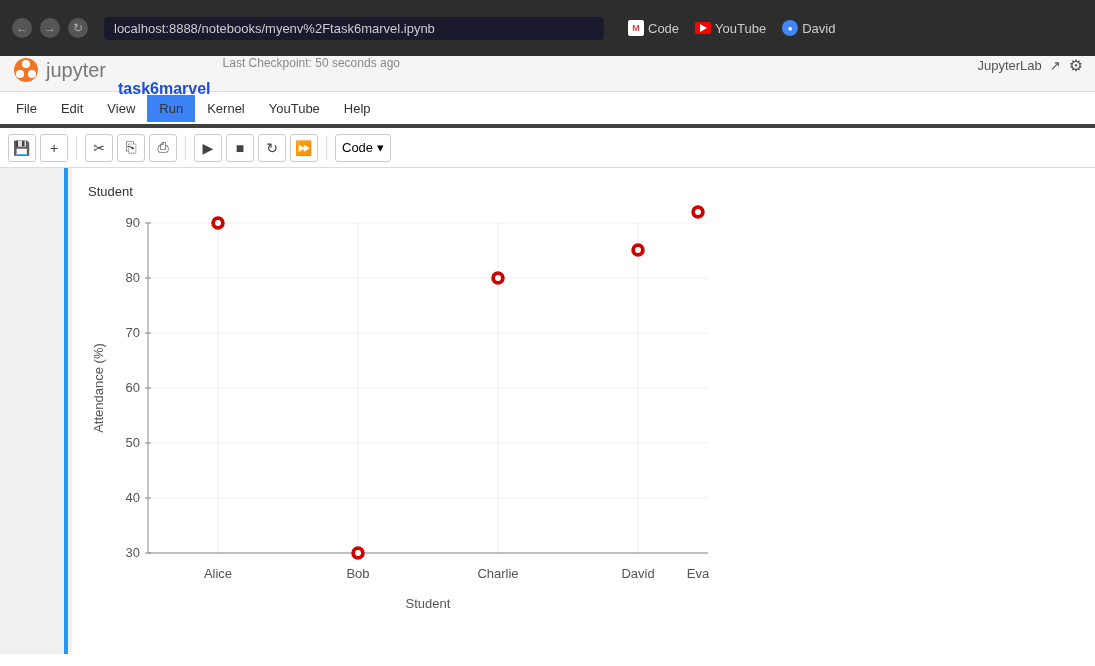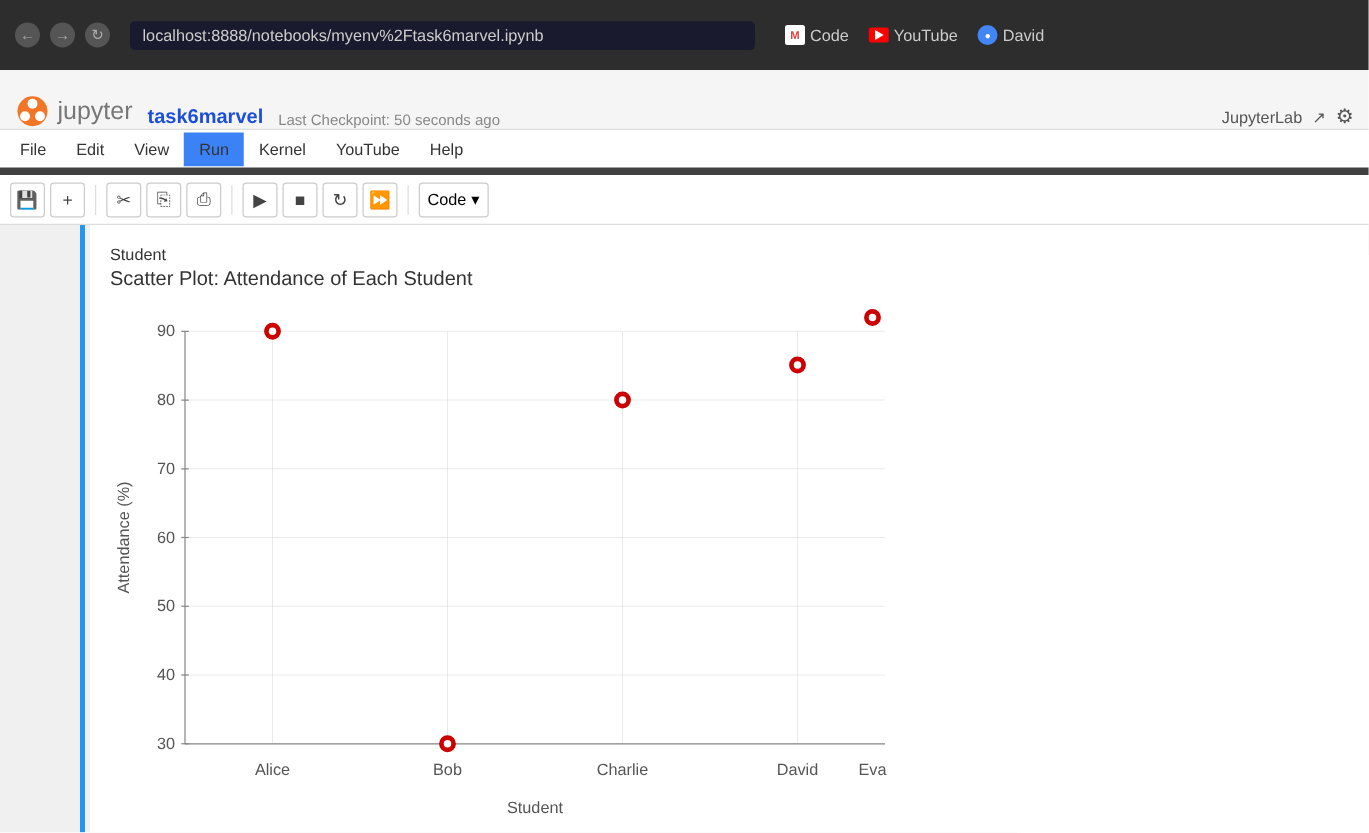--- a/index.html
+++ b/index.html
@@ -74,23 +74,23 @@
       background: #4285F4;
       border-radius: 50%;
       display: flex; align-items: center; justify-content: center;
       font-size: 8px; color: #fff;
     }
 
     
     .jupyter-toolbar {
       background: #f5f5f5;
       border-bottom: 1px solid #ddd;
-      height: 48px;
-      display: flex;
-      align-items: flex-end;
+      height: 36px;
+      display: flex;
+      align-items: flex-start;
       padding: 0 12px;
       gap: 12px;
     }
     .jupyter-logo {
       display: flex;
       align-items: center;
       gap: 6px;
     }
     .jupyter-logo-icon {
       width: 28px; height: 28px;
@@ -124,21 +124,21 @@
       font-size: 13px;
     }
     .settings-gear {
       font-size: 16px;
       cursor: pointer;
     }
 
     
     .menu-bar {
       background: #fff;
-      border-bottom: 6px solid #404040;
+      border-bottom: 4px solid #404040;
       height: 36px;
       display: flex;
       align-items: center;
       padding: 0 4px;
       gap: 0;
     }
     .menu-item {
       padding: 6px 12px;
       font-size: 13px;
       color: #333;
@@ -306,21 +306,20 @@
 </div>
 
 <div class="content-area">
   <div class="left-gutter">
     <div class="cell-indicator"></div>
   </div>
   <div class="notebook-cell">
     <div class="chart-container">
 
       <div style="font-size:13px; color:#333; margin-bottom:4px;">Student</div>
-      <div class="chart-title">Scatter Plot: Attendance of Each Student</div>
       <div class="chart-area">
         <svg class="chart-svg" viewBox="0 0 640 420">
 
           <line x1="60" y1="20" x2="620" y2="20" stroke="#ddd" stroke-width="0.5"></line>
           <line x1="60" y1="75" x2="620" y2="75" stroke="#ddd" stroke-width="0.5"></line>
           <line x1="60" y1="130" x2="620" y2="130" stroke="#ddd" stroke-width="0.5"></line>
           <line x1="60" y1="185" x2="620" y2="185" stroke="#ddd" stroke-width="0.5"></line>
           <line x1="60" y1="240" x2="620" y2="240" stroke="#ddd" stroke-width="0.5"></line>
           <line x1="60" y1="295" x2="620" y2="295" stroke="#ddd" stroke-width="0.5"></line>
           <line x1="60" y1="350" x2="620" y2="350" stroke="#ddd" stroke-width="0.5"></line>

